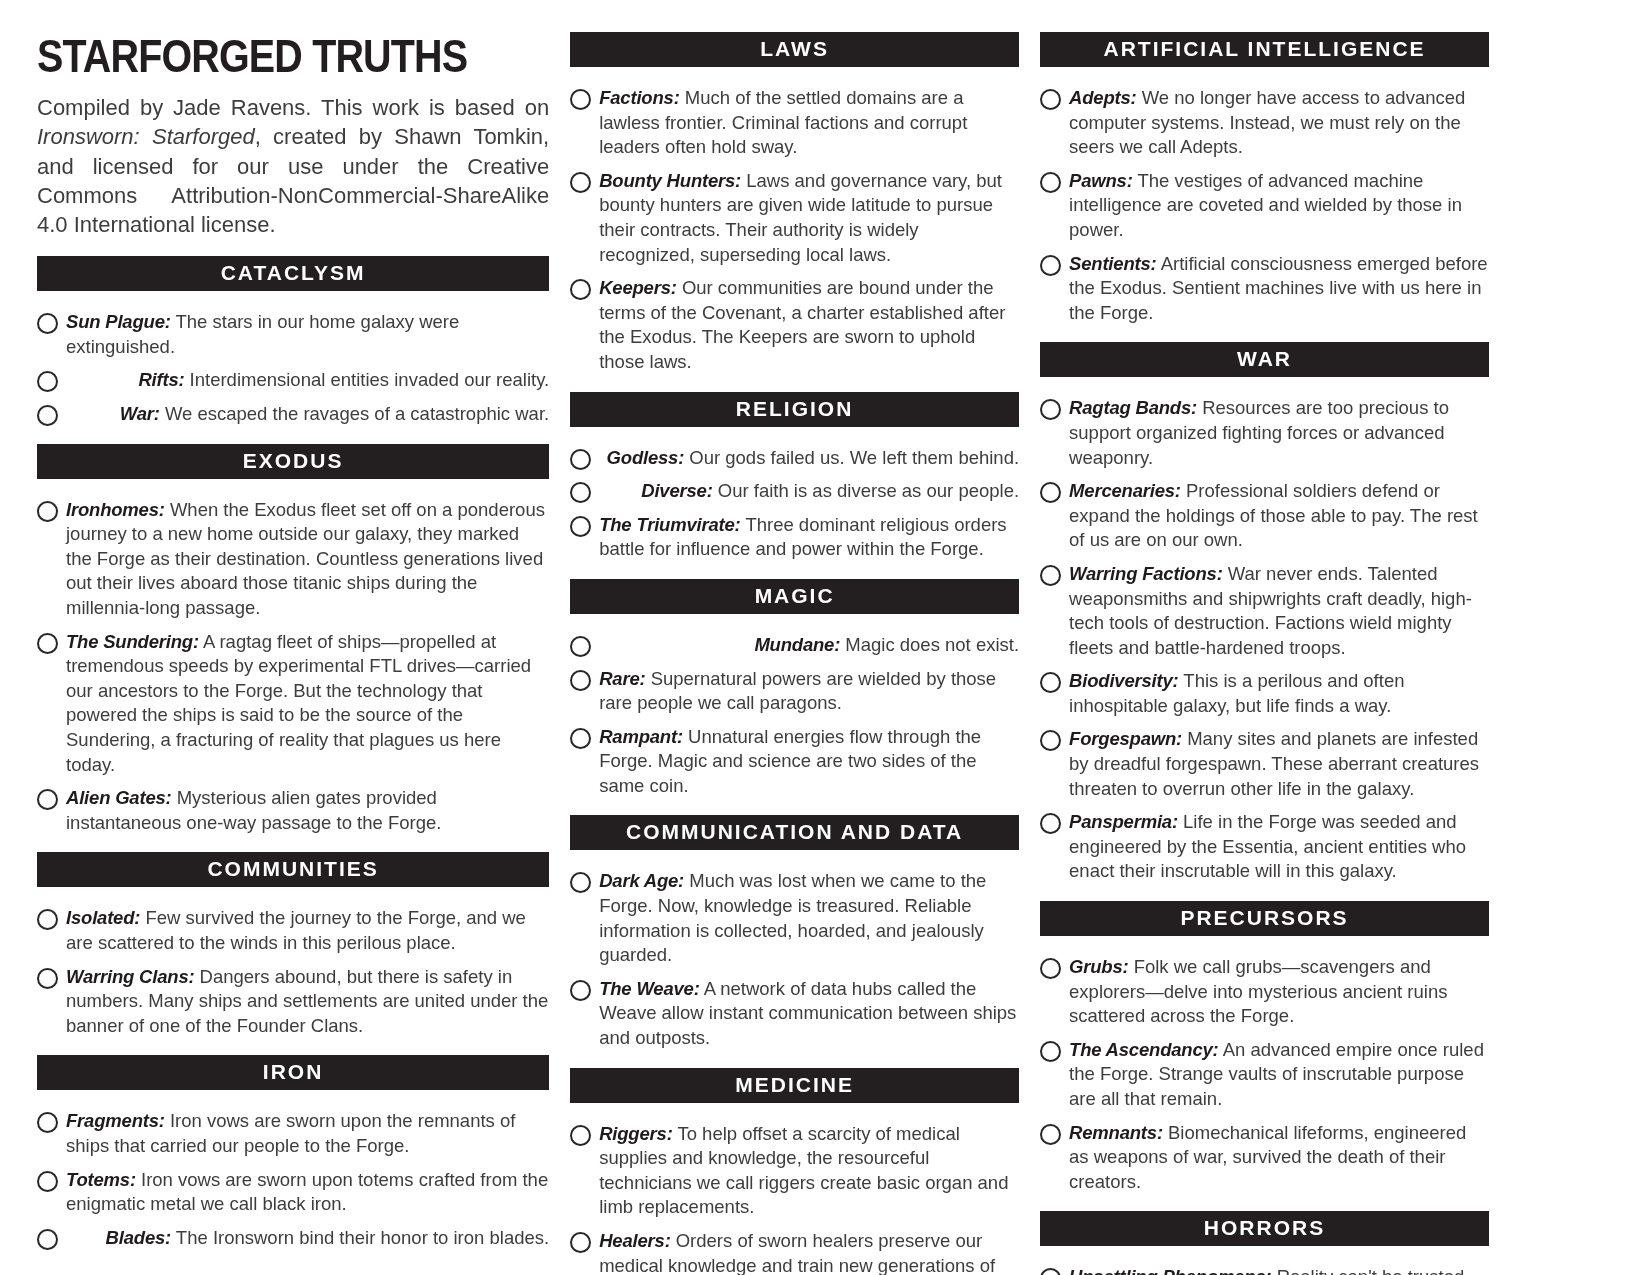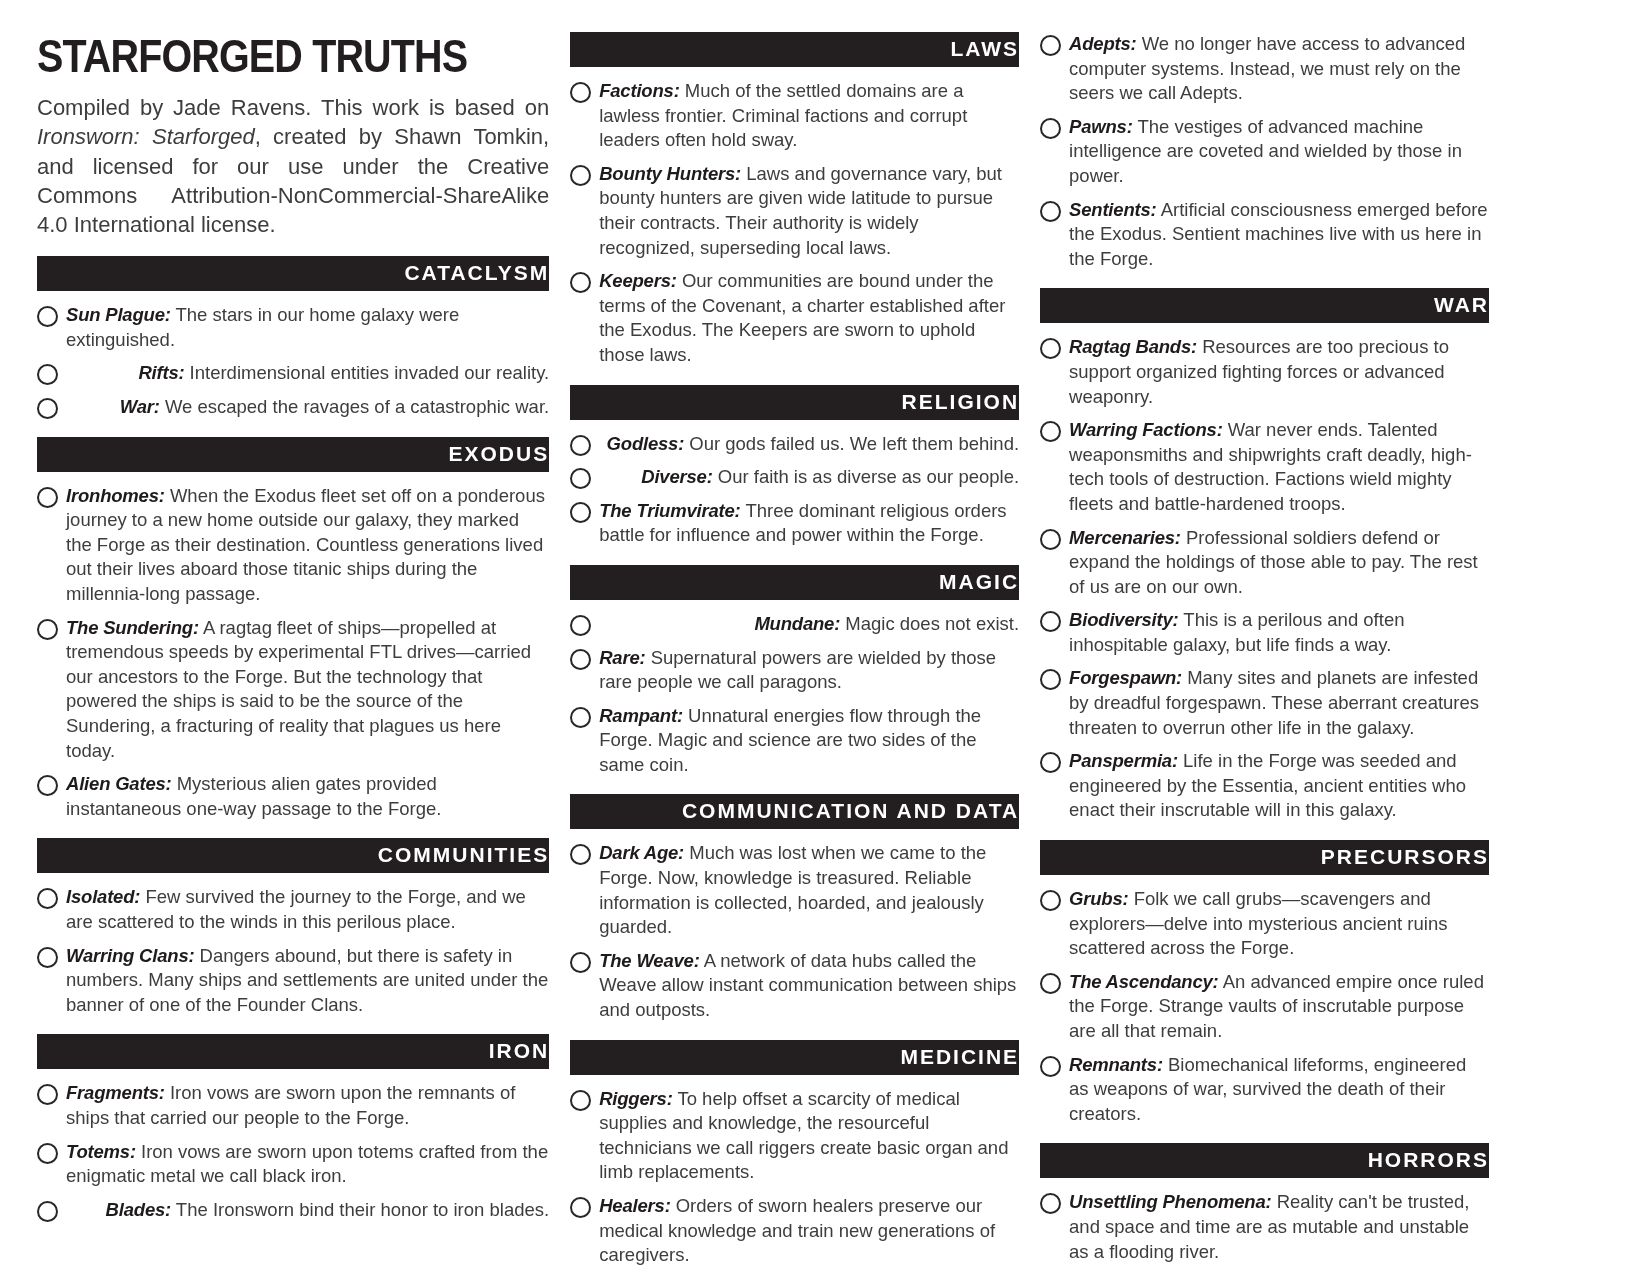--- a/index.html
+++ b/index.html
@@ -37,26 +37,26 @@
     margin: 0 0 4px 0;
     font-size: 22px;
     line-height: 1.33;
     text-align: justify;
     color: #3f3c3d;
   }
   p.attribution i { font-style: italic; }
   .section-bar {
     background: #231f20;
     color: #ffffff;
-    text-align: right;
+    text-align: center;
     font-weight: bold;
     font-size: 21px;
     letter-spacing: 2px;
     padding: 5px 0 6px 0;
-    margin: 17px 0 12px 0;
+    margin: 17px 0 19px 0;
   }
   .col > .sections.first-is-bar > .section:first-child > .section-bar {
     margin-top: 0;
   }
   .item {
     display: flex;
     align-items: flex-start;
     gap: 8px;
     margin: 0 0 9px 0;
     justify-content: space-between;
@@ -217,20 +217,21 @@
           <div class="item">
             <span class="circle"></span>
             <p class="itext"><span class="label">Healers:</span> <span>Orders of sworn healers preserve our medical knowledge and train new generations of caregivers.</span></p>
           </div>
         </section>
       </div>
   </div>
   <div class="col">
     <div class="sections first-is-bar">
         <section class="section">
+          <div class="section-bar">ARTIFICIAL INTELLIGENCE</div>
           <div class="item">
             <span class="circle"></span>
             <p class="itext"><span class="label">Adepts:</span> <span>We no longer have access to advanced computer systems. Instead, we must rely on the seers we call Adepts.</span></p>
           </div>
           <div class="item">
             <span class="circle"></span>
             <p class="itext"><span class="label">Pawns:</span> <span>The vestiges of advanced machine intelligence are coveted and wielded by those in power.</span></p>
           </div>
           <div class="item">
             <span class="circle"></span>
@@ -238,25 +239,25 @@
           </div>
         </section>
         <section class="section">
           <div class="section-bar">WAR</div>
           <div class="item">
             <span class="circle"></span>
             <p class="itext"><span class="label">Ragtag Bands:</span> <span>Resources are too precious to support organized fighting forces or advanced weaponry.</span></p>
           </div>
           <div class="item">
             <span class="circle"></span>
+            <p class="itext"><span class="label">Mercenaries:</span> <span>Professional soldiers defend or expand the holdings of those able to pay. The rest of us are on our own.</span></p>
+          </div>
+          <div class="item">
+            <span class="circle"></span>
             <p class="itext"><span class="label">Warring Factions:</span> <span>War never ends. Talented weaponsmiths and shipwrights craft deadly, high-tech tools of destruction. Factions wield mighty fleets and battle-hardened troops.</span></p>
-          </div>
-          <div class="item">
-            <span class="circle"></span>
-            <p class="itext"><span class="label">Mercenaries:</span> <span>Professional soldiers defend or expand the holdings of those able to pay. The rest of us are on our own.</span></p>
           </div>
         </section>
         <section class="section">
           <div class="item">
             <span class="circle"></span>
             <p class="itext"><span class="label">Biodiversity:</span> <span>This is a perilous and often inhospitable galaxy, but life finds a way.</span></p>
           </div>
           <div class="item">
             <span class="circle"></span>
             <p class="itext"><span class="label">Forgespawn:</span> <span>Many sites and planets are infested by dreadful forgespawn. These aberrant creatures threaten to overrun other life in the galaxy.</span></p>

